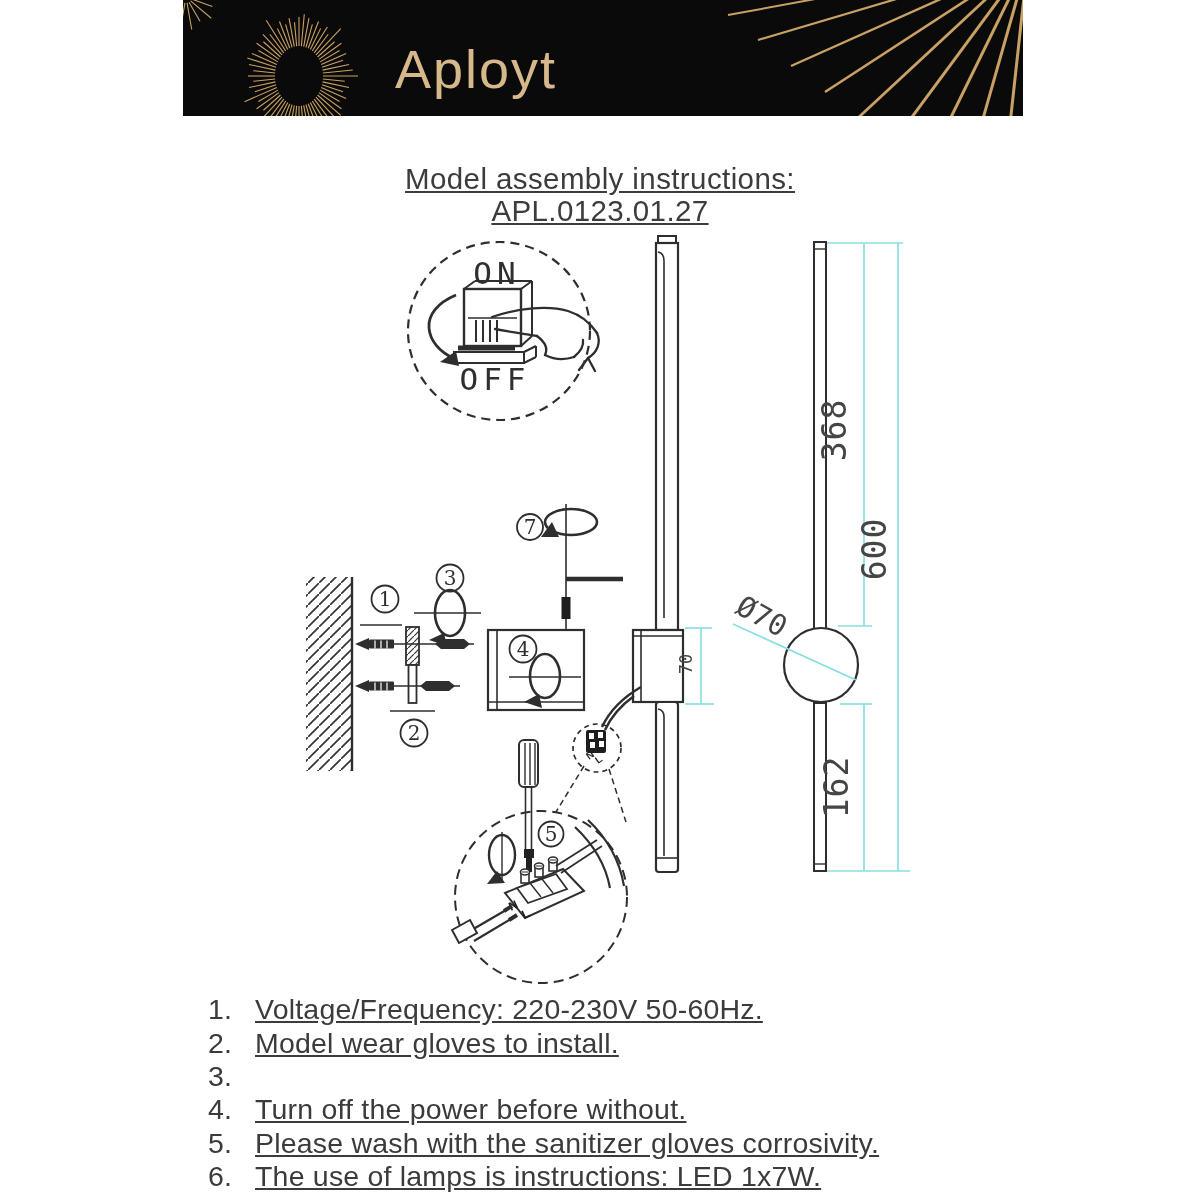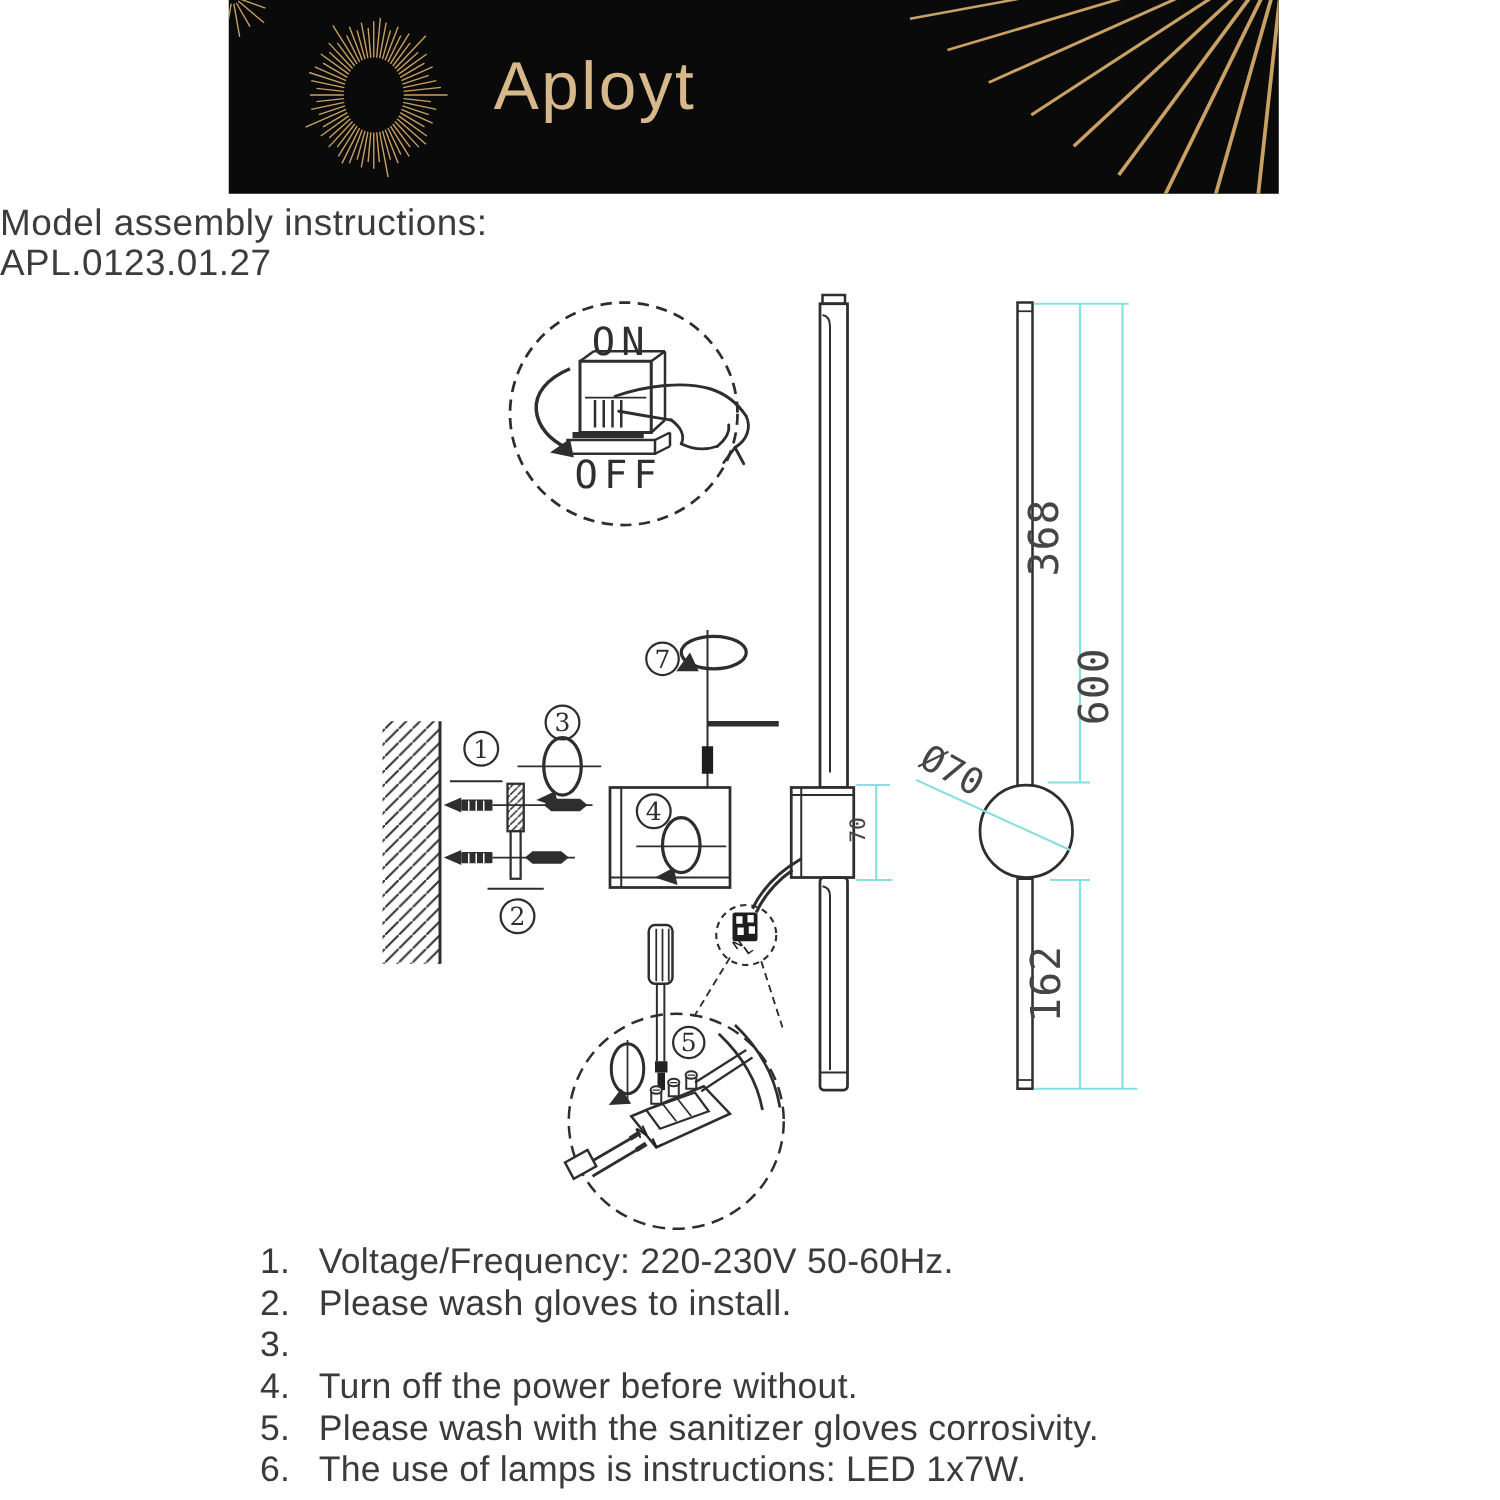--- a/index.html
+++ b/index.html
@@ -1,28 +1,28 @@
 <!DOCTYPE html>
 <html><head>
 <meta charset="utf-8">
 <style>
   html,body{margin:0;padding:0;background:#fff;}
   .page{position:relative;width:1200px;height:1200px;background:#ffffff;overflow:hidden;
         font-family:"Liberation Sans",sans-serif;color:#3d3d3d;}
-  .banner{position:absolute;left:183px;top:0;width:840px;height:155px;background:#0a0a0a;overflow:hidden;text-decoration:underline;}
+  .banner{position:absolute;left:183px;top:0;width:840px;height:116px;background:#0a0a0a;overflow:hidden;text-decoration:underline;}
   .banner svg{position:absolute;left:0;top:0;}
   .brand{position:absolute;left:212px;top:38px;font-size:54px;letter-spacing:2px;
          color:#d7b88b;font-weight:normal;}
-  .title-block{position:absolute;left:0;top:163px;width:1200px;text-align:left;
-               font-size:29.5px;line-height:32px;letter-spacing:0.4px;color:#3c3c3c;}
+  .title-block{position:absolute;left:0;top:163px;width:1200px;text-align:center;
+               font-size:29.5px;line-height:32px;letter-spacing:0.4px;color:#3c3c3c;text-decoration:underline;}
   .diagram{position:absolute;left:0;top:0;width:1200px;height:1200px;}
   .instructions{position:absolute;left:208px;top:993px;font-size:28.5px;color:#3b3b3b;letter-spacing:0.2px;}
   .ins-row{display:flex;height:33.4px;align-items:center;}
   .ins-num{width:47px;}
-  .ins-text{white-space:nowrap;}
+  .ins-text{white-space:nowrap;text-decoration:underline;}
   svg text{fill:#3a3a3a;}
   .dimtxt{font-family:"DejaVu Sans Mono",monospace;font-size:33px;fill:#454545;letter-spacing:1px;}
   .dimtxt-small{font-family:"DejaVu Sans Mono",monospace;font-size:17px;fill:#454545;}
   .dimtxt-dia{font-family:"DejaVu Sans Mono",monospace;font-size:29px;fill:#454545;}
   .stepnum{font-family:"DejaVu Serif",serif;font-size:20px;fill:#2e2e2e;}
   .switchtxt{font-family:"DejaVu Sans Mono",monospace;font-size:31px;fill:#2f2f2f;letter-spacing:5px;}
   .minitxt{font-family:"Liberation Sans",sans-serif;font-size:10px;font-weight:bold;fill:#1e1e1e;}
   .wiretxt{font-family:"Liberation Sans",sans-serif;font-size:12px;font-weight:bold;fill:#1e1e1e;}
 </style>
 </head>
@@ -352,21 +352,21 @@
     </g>
   </svg>
 
   <div class="instructions">
     <div class="ins-row">
       <span class="ins-num">1.</span>
       <span class="ins-text">Voltage/Frequency: 220-230V 50-60Hz.</span>
     </div>
     <div class="ins-row">
       <span class="ins-num">2.</span>
-      <span class="ins-text">Please wash gloves to install.</span>
+      <span class="ins-text">Model wear gloves to install.</span>
     </div>
     <div class="ins-row">
       <span class="ins-num">3.</span>
     </div>
     <div class="ins-row">
       <span class="ins-num">4.</span>
       <span class="ins-text">Turn off the power before without.</span>
     </div>
     <div class="ins-row">
       <span class="ins-num">5.</span>

